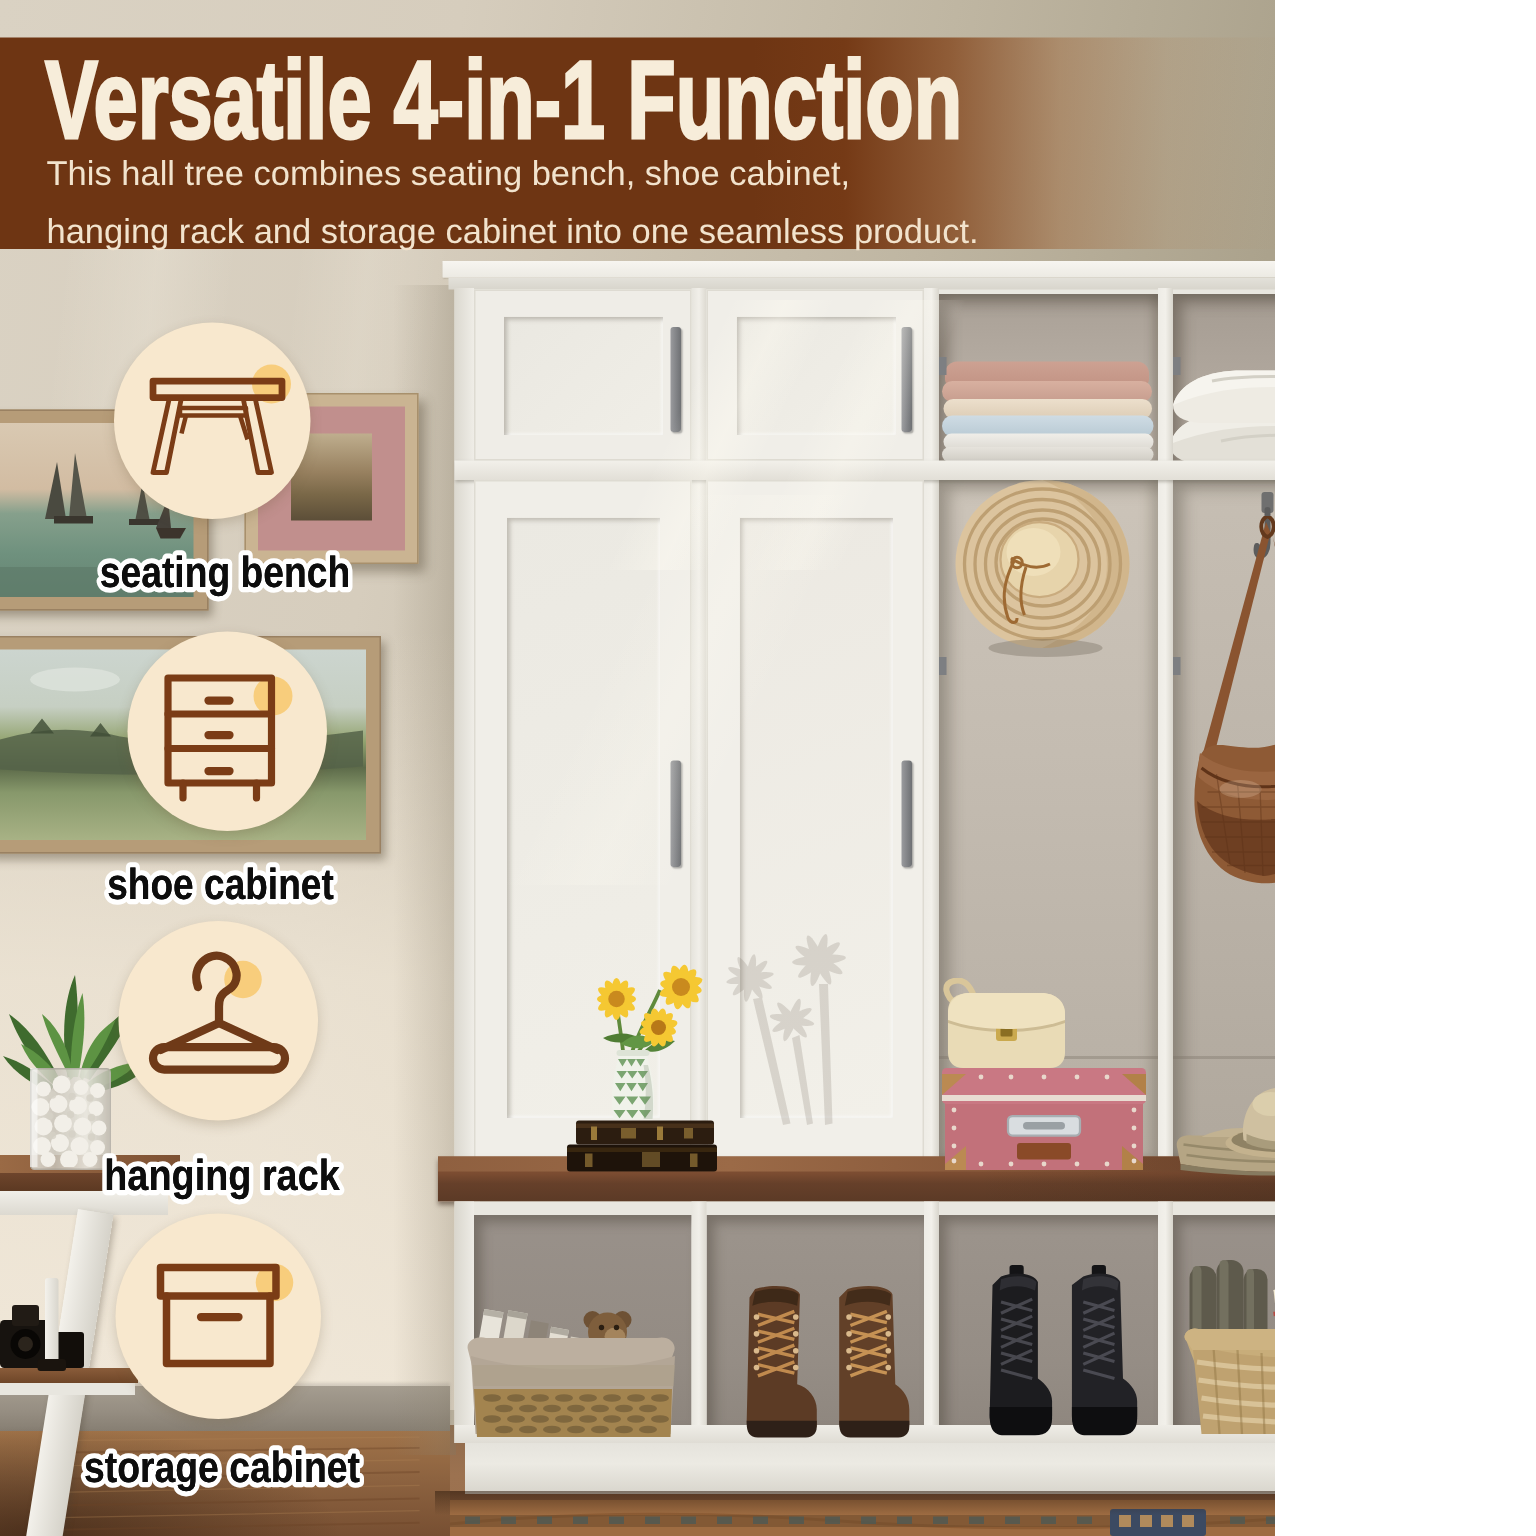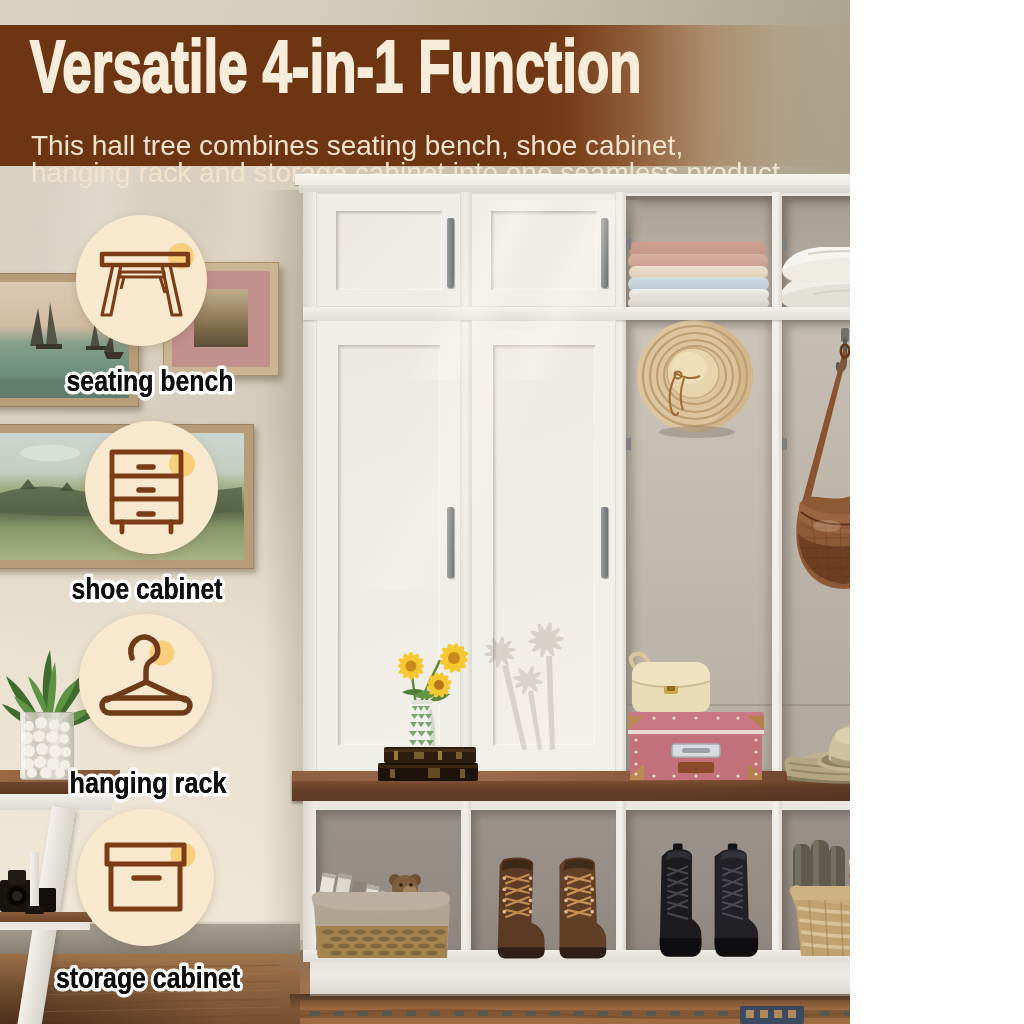--- a/index.html
+++ b/index.html
@@ -85,21 +85,21 @@
     <path d="M0 8 L310 5 M0 29 L310 24 M0 51 L310 45 M0 72 L310 66"></path>
   </g>
 </svg>
 
 <div class="abs" style="left:942px;top:954px;width:82px;height:70px;background:linear-gradient(180deg,#9a6839 0%,#a06c3f 40%,#8f5f36 100%);"></div>
 
 <div class="abs" style="left:0;top:25px;width:1024px;height:141px;background:linear-gradient(90deg,#6e3513 0%,#6e3513 49%,#753a16 55%,rgba(136,78,38,.85) 62%,rgba(158,105,62,.5) 69%,rgba(170,130,90,.22) 76%,rgba(176,145,108,.08) 82%,rgba(178,150,112,0) 88%);"></div>
 
 <div class="abs" style="left:30px;top:24px;width:1100px;color:#f7edda;font-size:74px;font-weight:bold;transform:scaleX(0.715);transform-origin:0 0;white-space:nowrap;-webkit-text-stroke:2px #f7edda;">Versatile 4-in-1 Function</div>
 
-<div class="abs" style="left:31px;top:96px;width:760px;color:#f2e3cd;font-size:28px;line-height:27px;margin-top:36px;">This hall tree combines seating bench, shoe cabinet,<br>hanging rack and storage cabinet into one seamless product.</div>
+<div class="abs" style="left:31px;top:96px;width:760px;color:#f2e3cd;font-size:23px;line-height:39px;">This hall tree combines seating bench, shoe cabinet,<br>hanging rack and storage cabinet into one seamless product.</div>
 
 <div class="abs" style="left:262px;top:190px;width:42px;height:780px;background:linear-gradient(90deg,rgba(150,140,120,0) 0%,rgba(140,130,110,.22) 70%,rgba(130,120,100,.3) 100%);"></div>
 
 <div class="abs" style="left:303px;top:192px;width:638px;height:583px;background:#e9e7e0;"></div>
 
 <div class="abs" style="left:913px;top:180px;width:4px;height:130px;background:rgba(95,88,74,.55);"></div>
 <div class="abs" style="left:914px;top:320px;width:4px;height:452px;background:rgba(95,88,74,.5);"></div>
 
 <div class="abs" style="left:295px;top:174px;width:654px;height:11px;background:linear-gradient(180deg,#f7f5f0,#eceae3);box-shadow:0 1px 1px rgba(120,115,100,.5);"></div>
 <div class="abs" style="left:299px;top:185px;width:646px;height:8px;background:linear-gradient(180deg,#e3e1da,#d8d5cc);"></div>

